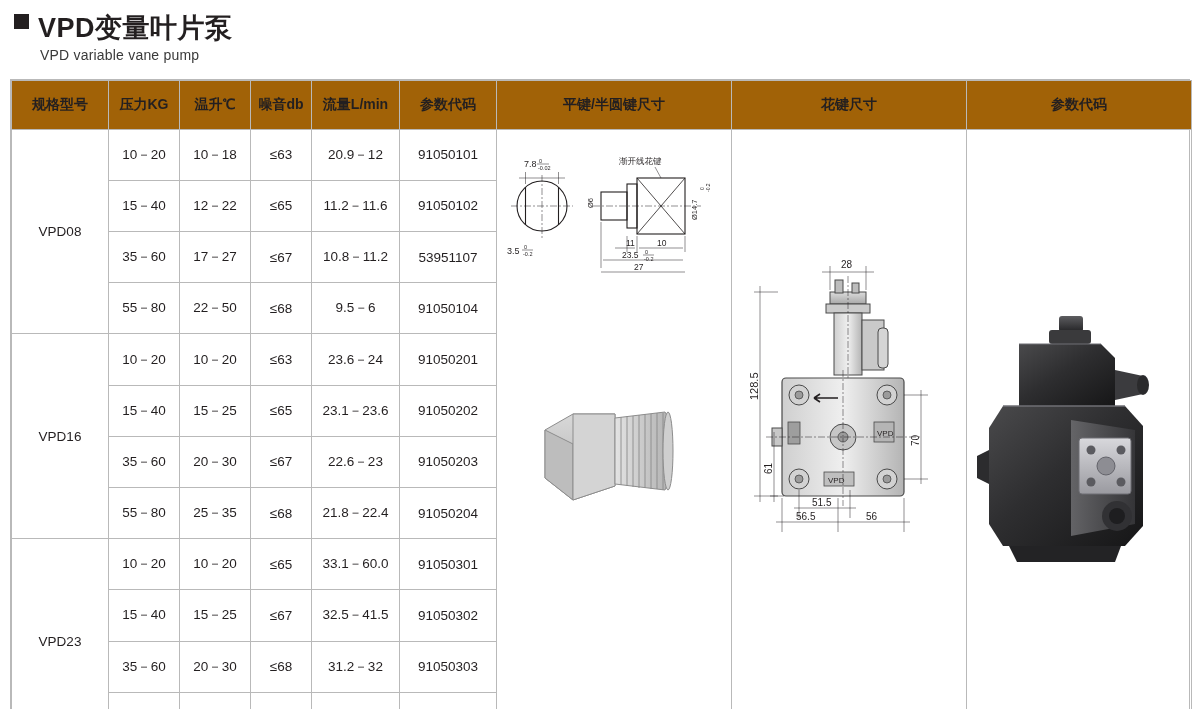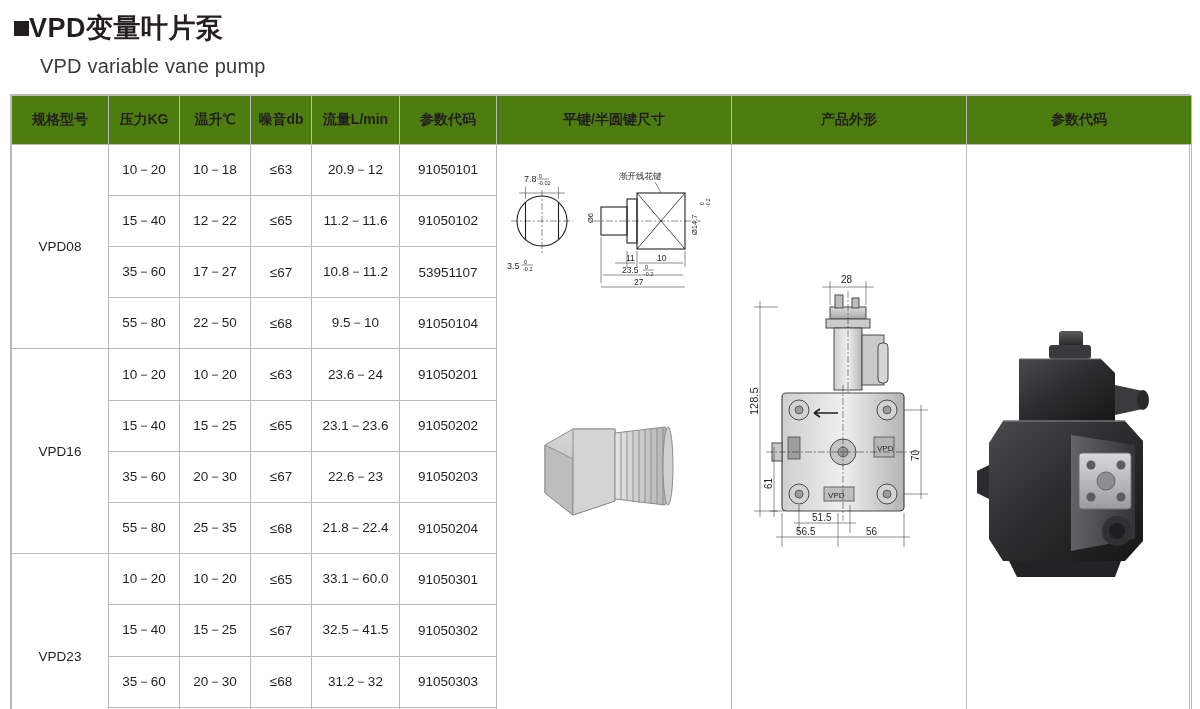--- a/index.html
+++ b/index.html
@@ -15,38 +15,38 @@
     position: relative;
     overflow: hidden;
   }
 
   
   .header {
     padding: 14px 0 0 14px;
   }
   .title-row {
     display: flex;
-    align-items: center;
+    gap: 9px;
   }
   .title-bullet {
     width: 15px;
     height: 15px;
     background: #231f20;
     display: inline-block;
   }
   .title-cn {
     font-size: 27px;
     font-weight: bold;
     letter-spacing: 0.5px;
     line-height: 1.1;
   }
   .title-en {
-    font-size: 20px;
+    font-size: 14px;
     color: #3a3a3a;
-    margin: 11px 0 0 26px;
+    margin: 3px 0 0 26px;
     letter-spacing: 0.2px;
   }
 
   
   .table-wrap {
     margin: 16px 10px 0 10px;
     border: 1px solid #b9b9b9;
     position: relative;
   }
   table.spec {
@@ -55,21 +55,21 @@
     table-layout: fixed;
   }
   table.spec th, table.spec td {
     border: 1px solid #b9b9b9;
     font-size: 13.5px;
     text-align: center;
     vertical-align: middle;
     color: #231f20;
   }
   table.spec thead th {
-    background: #4d7c0f;
+    background: #a16207;
     height: 46px;
     font-weight: bold;
     font-size: 14px;
   }
   table.spec tbody td {
     height: 48.2px;
     font-weight: normal;
   }
   td.model {
     font-size: 14px;
@@ -162,21 +162,21 @@
   </colgroup>
   <thead>
     <tr>
       <th>规格型号</th>
       <th>压力KG</th>
       <th>温升℃</th>
       <th>噪音db</th>
       <th>流量L/min</th>
       <th>参数代码</th>
       <th>平键/半圆键尺寸</th>
-      <th>产品外形</th>
+      <th>花键尺寸</th>
       <th>参数代码</th>
     </tr>
   </thead>
   <tbody>
 
     <tr>
       <td class="model" rowspan="4">VPD08</td>
       <td>10－20</td>
       <td>10－18</td>
       <td>≤63</td>
@@ -429,21 +429,21 @@
       <td>35－60</td>
       <td>17－27</td>
       <td>≤67</td>
       <td>10.8－11.2</td>
       <td>53951107</td>
     </tr>
     <tr>
       <td>55－80</td>
       <td>22－50</td>
       <td>≤68</td>
-      <td>9.5－10</td>
+      <td>9.5－6</td>
       <td>91050104</td>
     </tr>
 
     <tr>
       <td class="model" rowspan="4">VPD16</td>
       <td>10－20</td>
       <td>10－20</td>
       <td>≤63</td>
       <td>23.6－24</td>
       <td>91050201</td>

